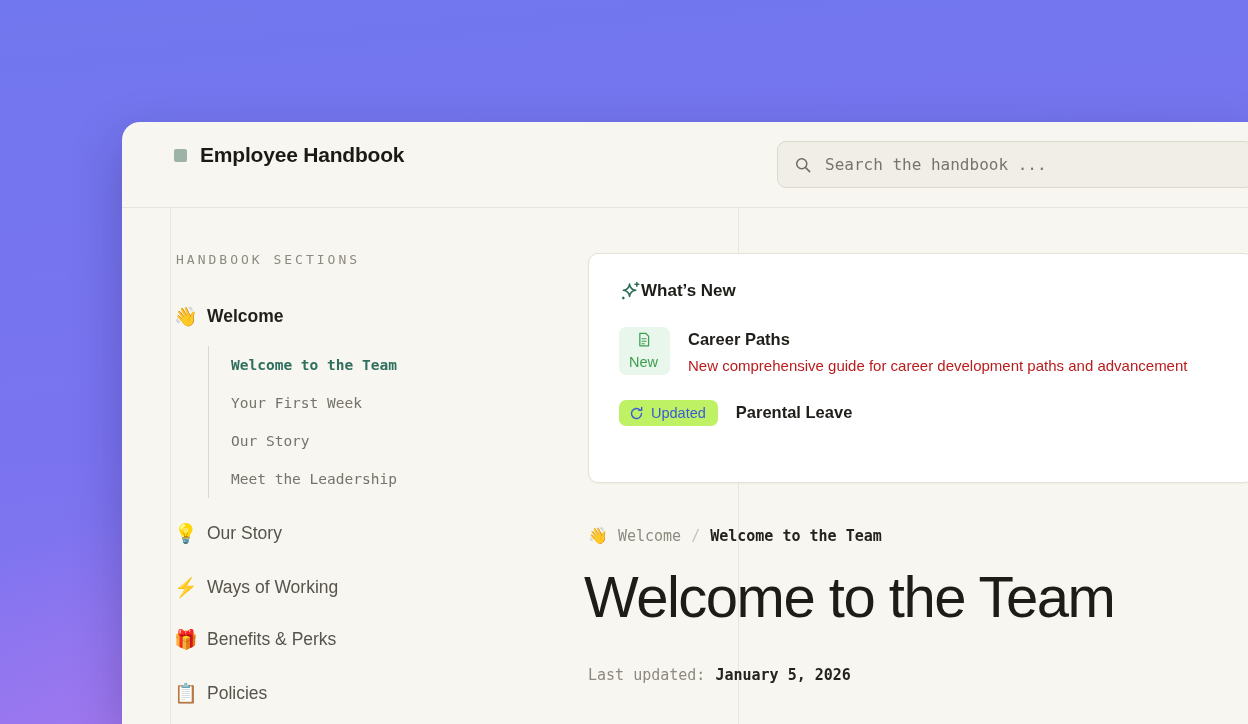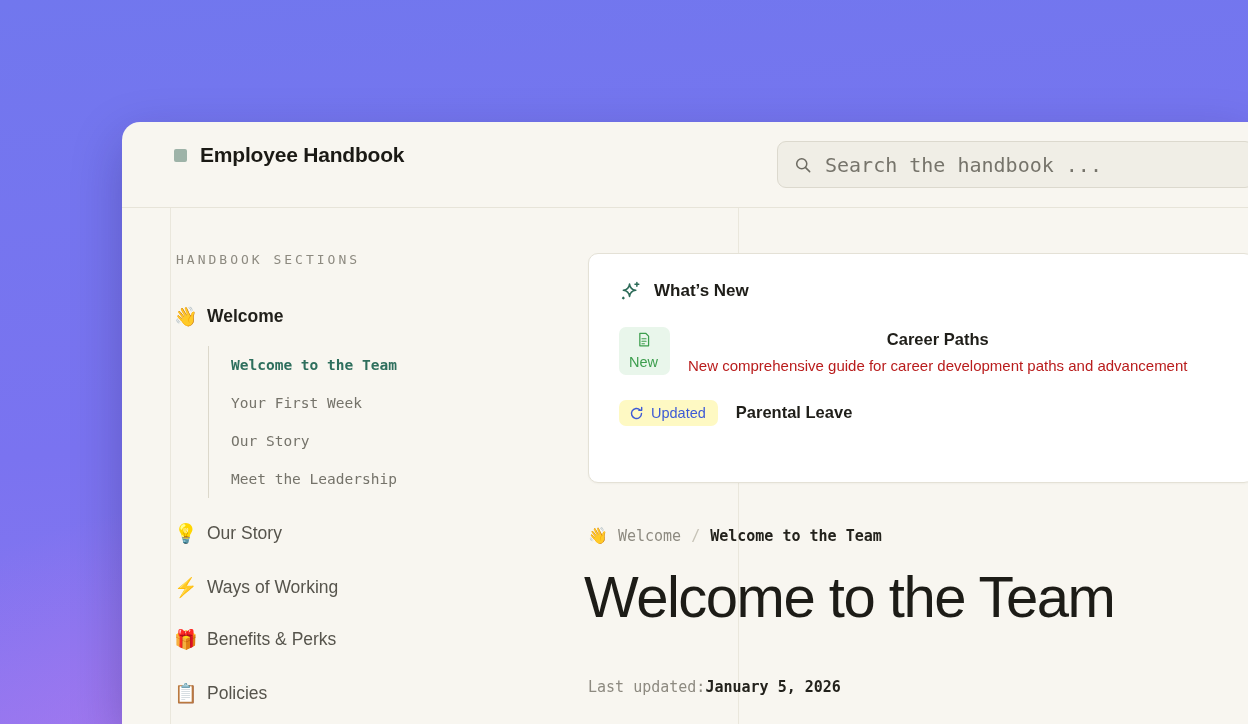--- a/index.html
+++ b/index.html
@@ -24,21 +24,21 @@
   .brand { position:absolute; left:52px; top:0; height:66px; display:flex; align-items:center; gap:13px; }
   .logo-mark { width:13px; height:13px; background:#9eb3a8; border-radius:2px; display:inline-block; }
   .brand-title { font-size:21px; font-weight:600; letter-spacing:-.2px; color:#1b1a15; }
   .searchbox {
     position:absolute; left:655px; top:19px; right:-6px; height:47px;
     background:#f0eee6; border:1px solid #dcd9ce; border-radius:9px;
     display:flex; align-items:center; padding:0 16px; gap:13px;
   }
   .searchbox input {
     flex:1; background:transparent; border:none; outline:none;
-    font-family:"DejaVu Sans Mono", monospace; font-size:20px; color:#55534c;
+    font-family:"DejaVu Sans Mono", monospace; font-size:16px; color:#55534c;
   }
   .searchbox input::placeholder { color:#76746b; opacity:1; }
 
   
   .app-body { position:absolute; top:86px; left:0; right:0; bottom:0; }
   .vline { position:absolute; top:0; bottom:0; width:1px; background:#eae7dc; z-index:0; }
   .vline-1 { left:48px; }
   .vline-2 { left:616px; }
 
   
@@ -59,43 +59,43 @@
   .sub-item.active { color:#2e6f5d; font-weight:700; }
 
   
   .main { position:absolute; left:466px; top:0; right:0; bottom:0; z-index:1; }
   .card {
     position:absolute; left:0; top:45px; right:-6px; height:230px;
     background:#ffffff; border:1px solid #e4e1d6; border-radius:10px;
     padding:26px 30px; overflow:hidden;
     box-shadow:0 1px 2px rgba(60,55,30,.04);
   }
-  .card-header { display:flex; align-items:center; gap:13px; margin-bottom:25px; }
+  .card-header { display:flex; align-items:center; margin-bottom:25px; }
   .card-title { font-size:17px; font-weight:700; color:#1e1d18; }
   .news-row { display:flex; align-items:flex-start; gap:18px; margin-bottom:25px; }
   .badge {
     display:inline-flex; align-items:center; gap:7px; flex:0 0 auto;
     padding:5px 12px 5px 10px; border-radius:7px; font-size:14.5px; font-weight:500;
   }
   .badge-new     { background:#e9f6eb; color:#3d9e4e;flex-direction:column; }
-  .badge-updated { background:#fef9c3; color:#3d5ad6; }
-  .news-title { font-size:16.5px; font-weight:600; color:#1f1e19; padding-top:3px;text-align:center; }
+  .badge-updated { background:#bef264; color:#3d5ad6; }
+  .news-title { font-size:16.5px; font-weight:600; color:#1f1e19; padding-top:3px; }
   .news-desc  { margin-top:8px; font-size:15px; color:#b91c1c; white-space:nowrap; }
 
   .breadcrumb { position:absolute; left:0; top:318px; display:flex; align-items:center; gap:10px;
                 font-family:"DejaVu Sans Mono", monospace; font-size:15px; }
   .crumb-emoji { font-size:16px; }
   .crumb-section { color:#8d8a80; }
   .crumb-sep { color:#c6c3b7; }
   .crumb-page { color:#23221c; font-weight:700; }
 
   .page-title { position:absolute; left:-4px; top:360px; font-size:58px; line-height:1;
                 font-weight:500; letter-spacing:-1.5px; color:#1d1c17; white-space:nowrap; }
-  .last-updated { position:absolute; left:0; top:458px; display:flex; 
-                  font-family:"DejaVu Sans Mono", monospace; font-size:15px;margin-top:12px; }
+  .last-updated { position:absolute; left:0; top:458px; display:flex; gap:10px;
+                  font-family:"DejaVu Sans Mono", monospace; font-size:15px; }
   .lu-label { color:#8d8a80; }
   .lu-value { color:#23221c; font-weight:700; }
 
   .icon-svg { display:block; }
 </style>
 </head>
 <body>
 
 <div class="window">
 

